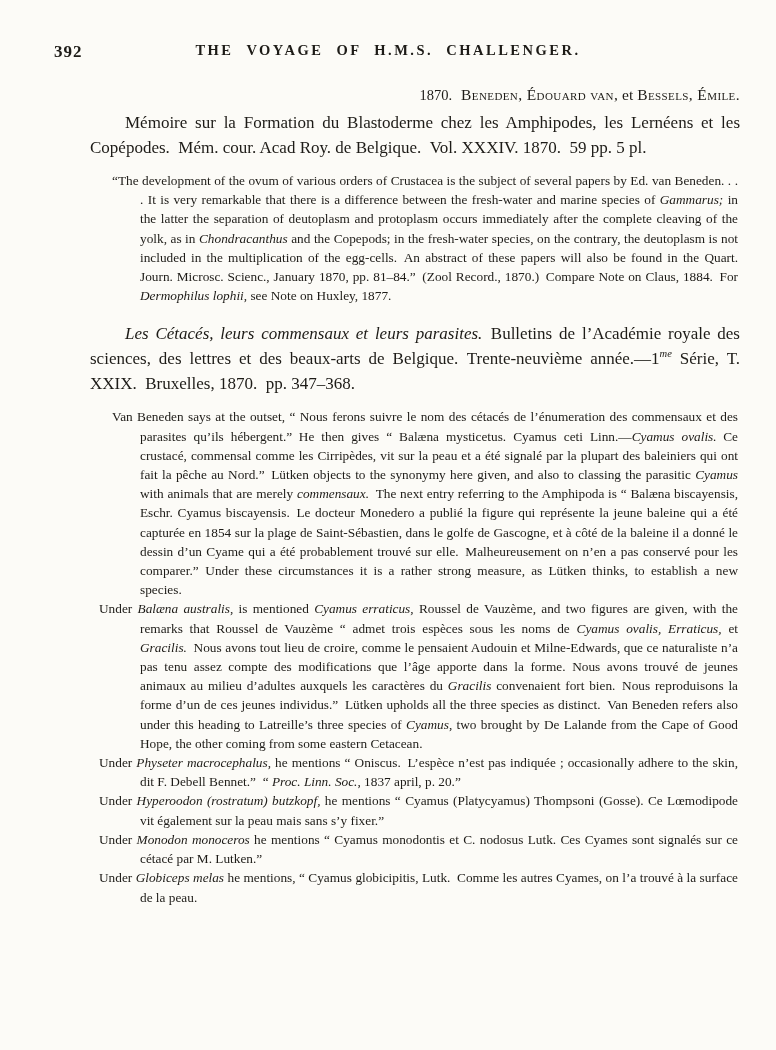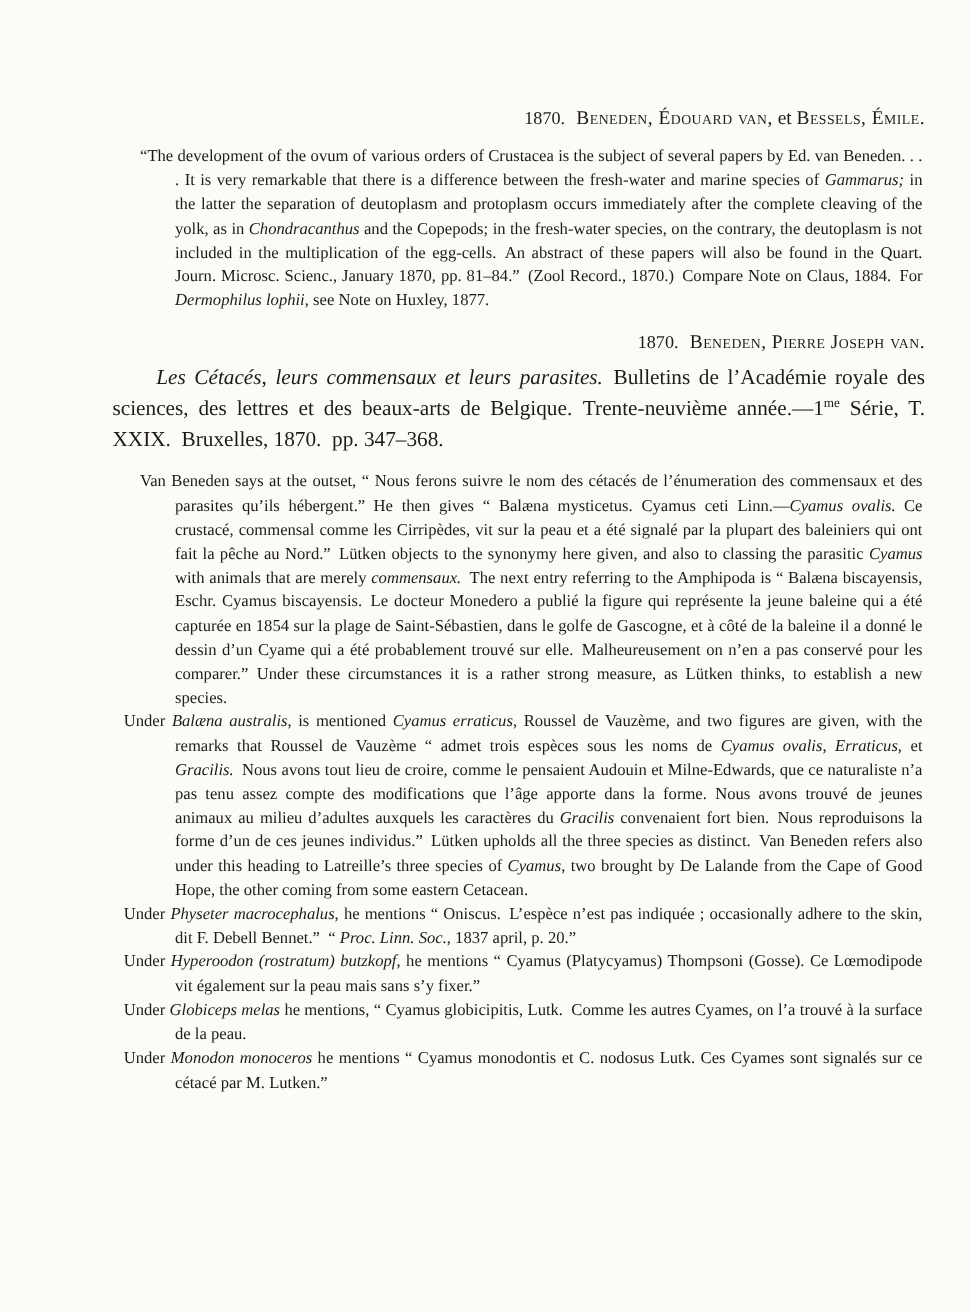--- a/index.html
+++ b/index.html
@@ -42,48 +42,50 @@
     margin:0; padding:0 2px 0 90px;
     font-size:13.3px; line-height:19.2px;
     text-align:justify;
     text-indent:-28px;
   }
   .ann-under { text-indent:-41px; }
 
   
   .s-i   { font-style:italic;margin-top:20px; }
   .s-sc  { font-variant:small-caps; letter-spacing:0.4px; }
-  .s-sup { vertical-align:super; font-size:0.62em; line-height:0; }
+  .s-sup { vertical-align:super; font-size:0.62em; line-height:0;font-style:italic; }
 </style>
 </head>
 <body>
 
 <div class="page">
 
+  <div class="head-row">
+    <span class="pagenum">392</span>
+    <span class="running">THE VOYAGE OF H.M.S. CHALLENGER.</span>
+  </div>
 
   <div class="content">
 
     <section class="entry">
       <p class="entry-head">
         <span class="year">1870.</span><span><span class="s-sc">Beneden, Édouard van,</span><span> et </span><span class="s-sc">Bessels, Émile.</span></span>
       </p>
+      <p class="citation"><span>Mémoire sur la Formation du Blastoderme chez les Amphipodes, les Lernéens et les Copépodes. Mém. cour. Acad Roy. de Belgique. Vol. XXXIV. 1870. 59 pp. 5 pl.</span></p>
       <div class="annotation">
         <p class="ann"><span>“The development of the ovum of various orders of Crustacea is the subject of several papers by Ed. van Beneden. . . . It is very remarkable that there is a difference between the fresh-water and marine species of </span><span class="s-i">Gammarus;</span><span> in the latter the separation of deutoplasm and protoplasm occurs immediately after the complete cleaving of the yolk, as in </span><span class="s-i">Chondracanthus</span><span> and the Copepods; in the fresh-water species, on the contrary, the deutoplasm is not included in the multiplication of the egg-cells. An abstract of these papers will also be found in the Quart. Journ. Microsc. Scienc., January 1870, pp. 81–84.” (Zool Record., 1870.) Compare Note on Claus, 1884. For </span><span class="s-i">Dermophilus lophii</span><span>, see Note on Huxley, 1877.</span></p>
       </div>
     </section>
 
     <section class="entry">
-      <p class="entry-head">
-        <span class="year">1870.</span><span><span class="s-sc">Beneden, Pierre Joseph van.</span></span>
-      </p>
       <p class="citation"><span class="s-i">Les Cétacés, leurs commensaux et leurs parasites.</span><span> Bulletins de l’Académie royale des sciences, des lettres et des beaux-arts de Belgique. Trente-neuvième année.—1</span><span class="s-sup">me</span><span> Série, T. XXIX. Bruxelles, 1870. pp. 347–368.</span></p>
       <div class="annotation">
         <p class="ann"><span>Van Beneden says at the outset, “ Nous ferons suivre le nom des cétacés de l’énumeration des commensaux et des parasites qu’ils hébergent.” He then gives “ Balæna mysticetus. Cyamus ceti Linn.—</span><span class="s-i">Cyamus ovalis.</span><span> Ce crustacé, commensal comme les Cirripèdes, vit sur la peau et a été signalé par la plupart des baleiniers qui ont fait la pêche au Nord.” Lütken objects to the synonymy here given, and also to classing the parasitic </span><span class="s-i">Cyamus</span><span> with animals that are merely </span><span class="s-i">commensaux.</span><span> The next entry referring to the Amphipoda is “ Balæna biscayensis, Eschr. Cyamus biscayensis. Le docteur Monedero a publié la figure qui représente la jeune baleine qui a été capturée en 1854 sur la plage de Saint-Sébastien, dans le golfe de Gascogne, et à côté de la baleine il a donné le dessin d’un Cyame qui a été probablement trouvé sur elle. Malheureusement on n’en a pas conservé pour les comparer.” Under these circumstances it is a rather strong measure, as Lütken thinks, to establish a new species.</span></p>
         <p class="ann ann-under"><span>Under </span><span class="s-i">Balæna australis</span><span>, is mentioned </span><span class="s-i">Cyamus erraticus</span><span>, Roussel de Vauzème, and two figures are given, with the remarks that Roussel de Vauzème “ admet trois espèces sous les noms de </span><span class="s-i">Cyamus ovalis, Erraticus,</span><span> et </span><span class="s-i">Gracilis.</span><span> Nous avons tout lieu de croire, comme le pensaient Audouin et Milne-Edwards, que ce naturaliste n’a pas tenu assez compte des modifications que l’âge apporte dans la forme. Nous avons trouvé de jeunes animaux au milieu d’adultes auxquels les caractères du </span><span class="s-i">Gracilis</span><span> convenaient fort bien. Nous reproduisons la forme d’un de ces jeunes individus.” Lütken upholds all the three species as distinct. Van Beneden refers also under this heading to Latreille’s three species of </span><span class="s-i">Cyamus</span><span>, two brought by De Lalande from the Cape of Good Hope, the other coming from some eastern Cetacean.</span></p>
         <p class="ann ann-under"><span>Under </span><span class="s-i">Physeter macrocephalus</span><span>, he mentions “ Oniscus. L’espèce n’est pas indiquée ; occasionally adhere to the skin, dit F. Debell Bennet.” “ </span><span class="s-i">Proc. Linn. Soc.</span><span>, 1837 april, p. 20.”</span></p>
         <p class="ann ann-under"><span>Under </span><span class="s-i">Hyperoodon (rostratum) butzkopf,</span><span> he mentions “ Cyamus (Platycyamus) Thompsoni (Gosse). Ce Lœmodipode vit également sur la peau mais sans s’y fixer.”</span></p>
+        <p class="ann ann-under"><span>Under </span><span class="s-i">Monodon monoceros</span><span> he mentions “ Cyamus monodontis et C. nodosus Lutk. Ces Cyames sont signalés sur ce cétacé par M. Lutken.”</span></p>
         <p class="ann ann-under"><span>Under </span><span class="s-i">Globiceps melas</span><span> he mentions, “ Cyamus globicipitis, Lutk. Comme les autres Cyames, on l’a trouvé à la surface de la peau.</span></p>
-        <p class="ann ann-under"><span>Under </span><span class="s-i">Monodon monoceros</span><span> he mentions “ Cyamus monodontis et C. nodosus Lutk. Ces Cyames sont signalés sur ce cétacé par M. Lutken.”</span></p>
       </div>
     </section>
 
   </div>
 </div>
 
 </body></html>

